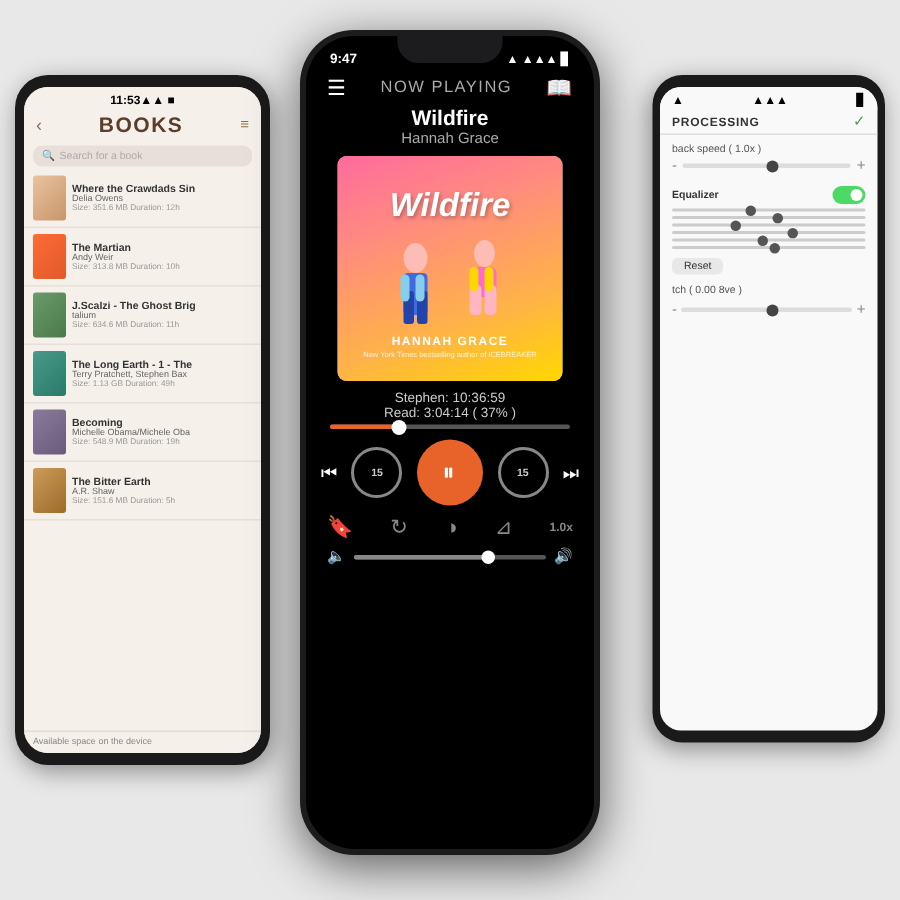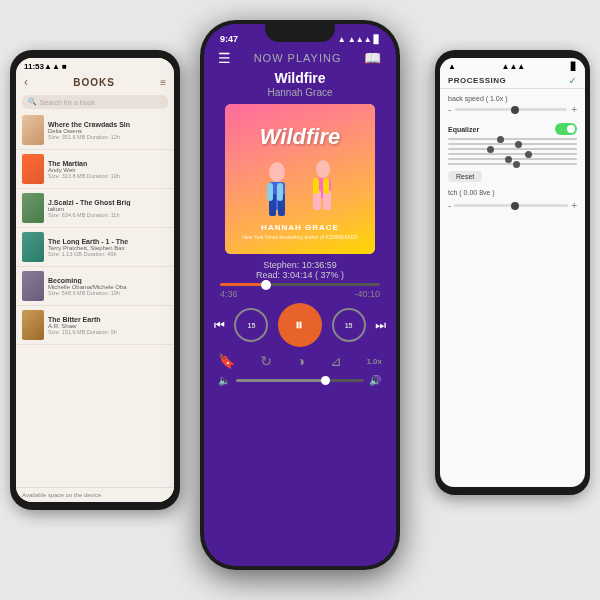--- a/index.html
+++ b/index.html
@@ -35,38 +35,38 @@
       overflow: hidden;
       display: flex;
       flex-direction: column;
     }
 
     
     .left-status-bar {
       background: #f5f0ea;
       padding: 4px 8px 2px;
       display: flex;
-      justify-content: flex-start;
+      justify-content: center;
       align-items: center;
       font-size: 8px;
       font-weight: 600;
     }
     .left-header {
       background: #f5f0ea;
       padding: 2px 8px 4px;
       display: flex;
       align-items: center;
       justify-content: space-between;
     }
     .left-header .back-arrow {
       font-size: 12px;
       color: #8b6b4a;
     }
     .left-header .title {
-      font-size: 10px;
+      font-size: 14px;
       font-weight: 700;
       color: #5a3e2b;
       letter-spacing: 1px;
     }
     .left-search {
       margin: 2px 6px;
       background: #e8e0d8;
       border-radius: 6px;
       padding: 3px 6px;
       font-size: 7px;
@@ -292,21 +292,21 @@
       transform: translateX(-50%);
       width: 70px;
       height: 22px;
       background: #1c1c1e;
       border-radius: 0 0 14px 14px;
       z-index: 20;
     }
     .phone-center .screen {
       position: absolute;
       top: 4px; left: 4px; right: 4px; bottom: 4px;
-      background: #4c1d95;
+      background: #000000;
       border-radius: 32px;
       overflow: hidden;
       display: flex;
       flex-direction: column;
     }
 
     
     .center-status-bar {
       padding: 10px 16px 2px;
       display: flex;
@@ -761,24 +761,20 @@
       <div class="read-text">Read: 3:04:14 ( 37% )</div>
     </div>
 
     <div class="progress-bar-section">
       <div class="progress-track">
         <div class="progress-fill"></div>
         <div class="progress-thumb"></div>
       </div>
     </div>
 
-    <div class="time-row">
-      <span>4:36</span>
-      <span>-40:10</span>
-    </div>
 
     <div class="controls-section">
       <div class="main-controls">
         <div class="ctrl-btn small">⏮</div>
         <div class="ctrl-btn rewind">
           <span class="label">15</span>
         </div>
         <div class="play-pause-btn">
           <span class="pause-icon">⏸</span>
         </div>

